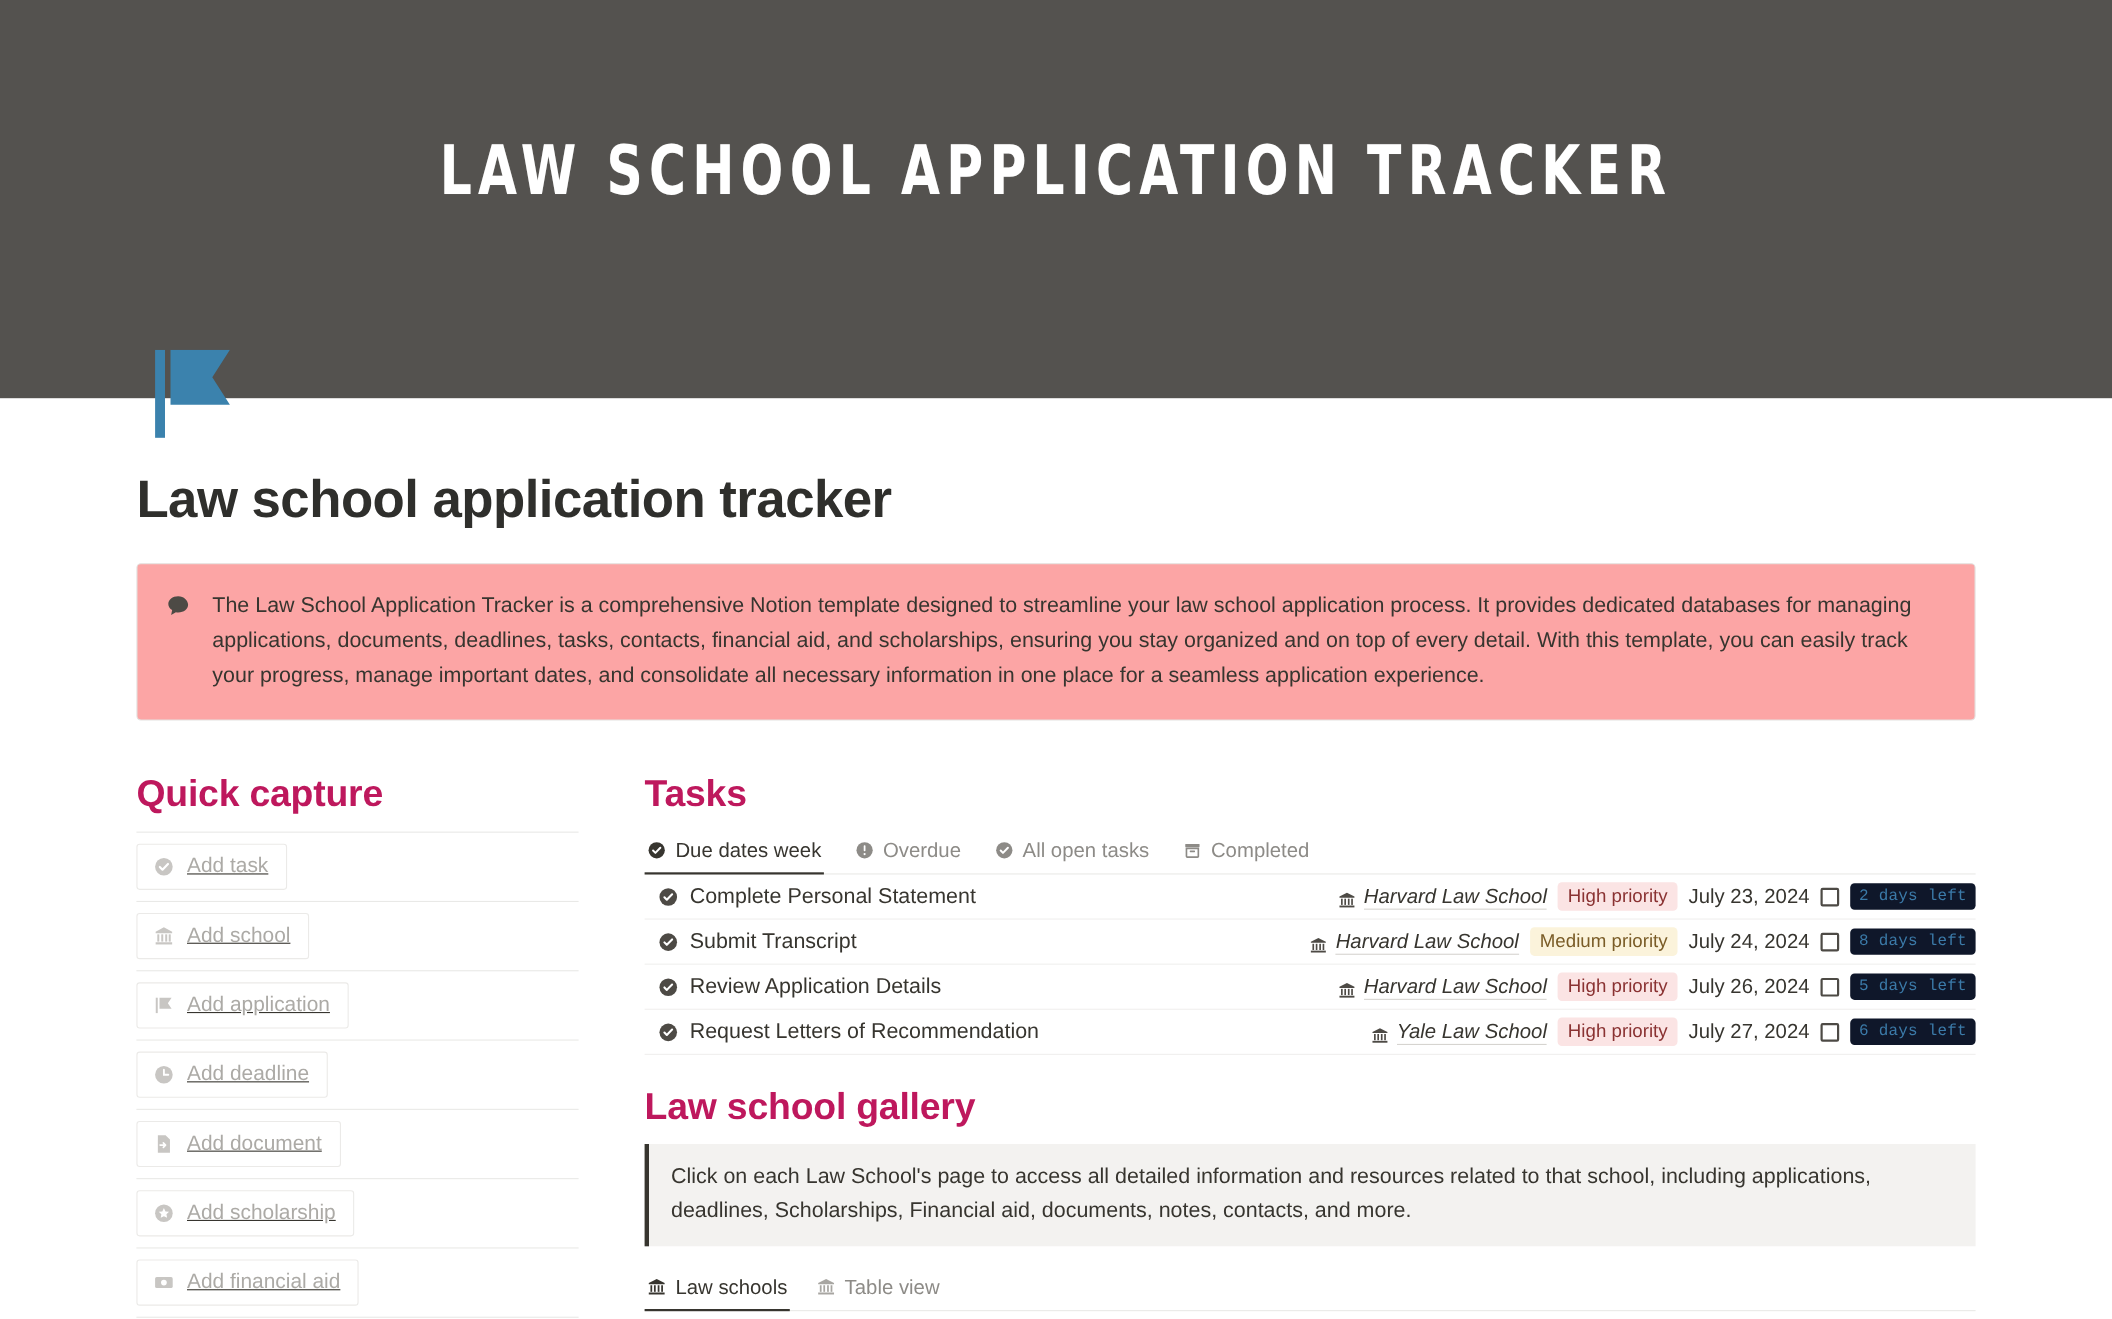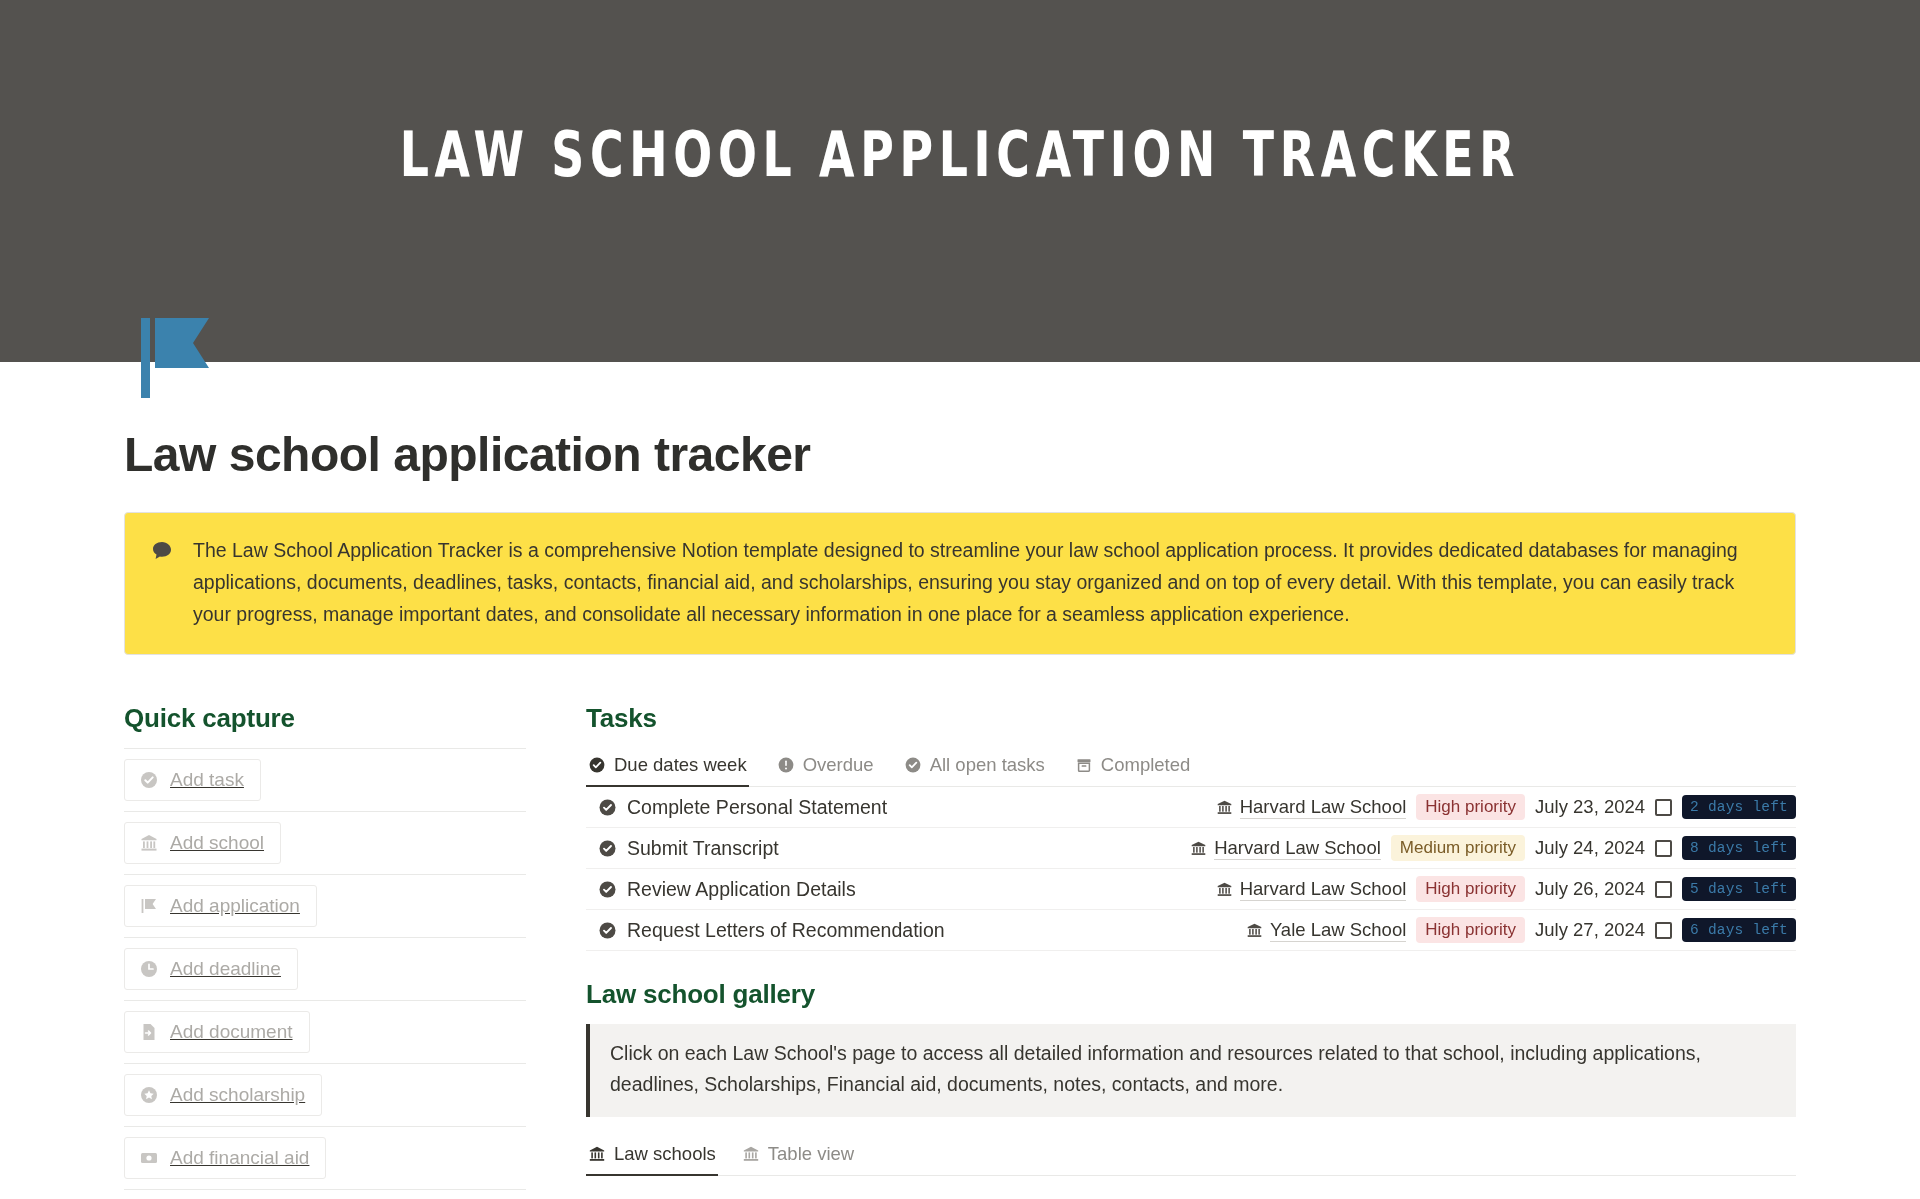--- a/index.html
+++ b/index.html
@@ -63,43 +63,43 @@
 
   
   .callout {
     margin-top: 32px;
     border: 1px solid #e3e2e0;
     border-radius: 4px;
     padding: 22px 26px 24px 26px;
     display: flex;
     gap: 20px;
     align-items: flex-start;
-    background: #fde047;
+    background: #fca5a5;
   }
   .callout-icon { flex: 0 0 auto; margin-top: 5px; }
   .callout-text {
     font-size: 19.5px;
     line-height: 1.62;
     color: #37352f;
   }
 
   
   .body-cols {
     display: flex;
     gap: 60px;
     margin-top: 48px;
     align-items: flex-start;
   }
   .col-left  { width: 402px; flex: 0 0 402px; }
   .col-right { flex: 1 1 auto; min-width: 0; }
 
   .section-title {
-    font-size: 26px;
+    font-size: 34px;
     font-weight: 700;
-    color: #14532d;
+    color: #be185d;
     letter-spacing: -0.2px;
   }
 
   
   .qc-head { padding-bottom: 14px; }
   .qc-list { border-top: 1px solid #e9e9e7; }
   .qc-row {
     border-bottom: 1px solid #e9e9e7;
     padding: 10px 0;
   }
@@ -154,23 +154,24 @@
   .task-check { width: 19px; height: 19px; flex: 0 0 auto; display: block; }
   .task-name {
     font-size: 19.5px;
     color: #37352f;
     white-space: nowrap;
     flex: 0 0 auto;
   }
   .task-spacer { flex: 1 1 auto; }
   .task-school {
     display: inline-flex;
-    align-items: center;
+    align-items: flex-end;
     gap: 7px;
     flex: 0 0 auto;
+    font-style: italic;
   }
   .school-icon { width: 17px; height: 17px; display: block; flex: 0 0 auto; }
   .school-name {
     font-size: 18.5px;
     color: #37352f;
     border-bottom: 1px solid #d6d4d0;
     white-space: nowrap;
   }
   .badge {
     font-size: 17px;

